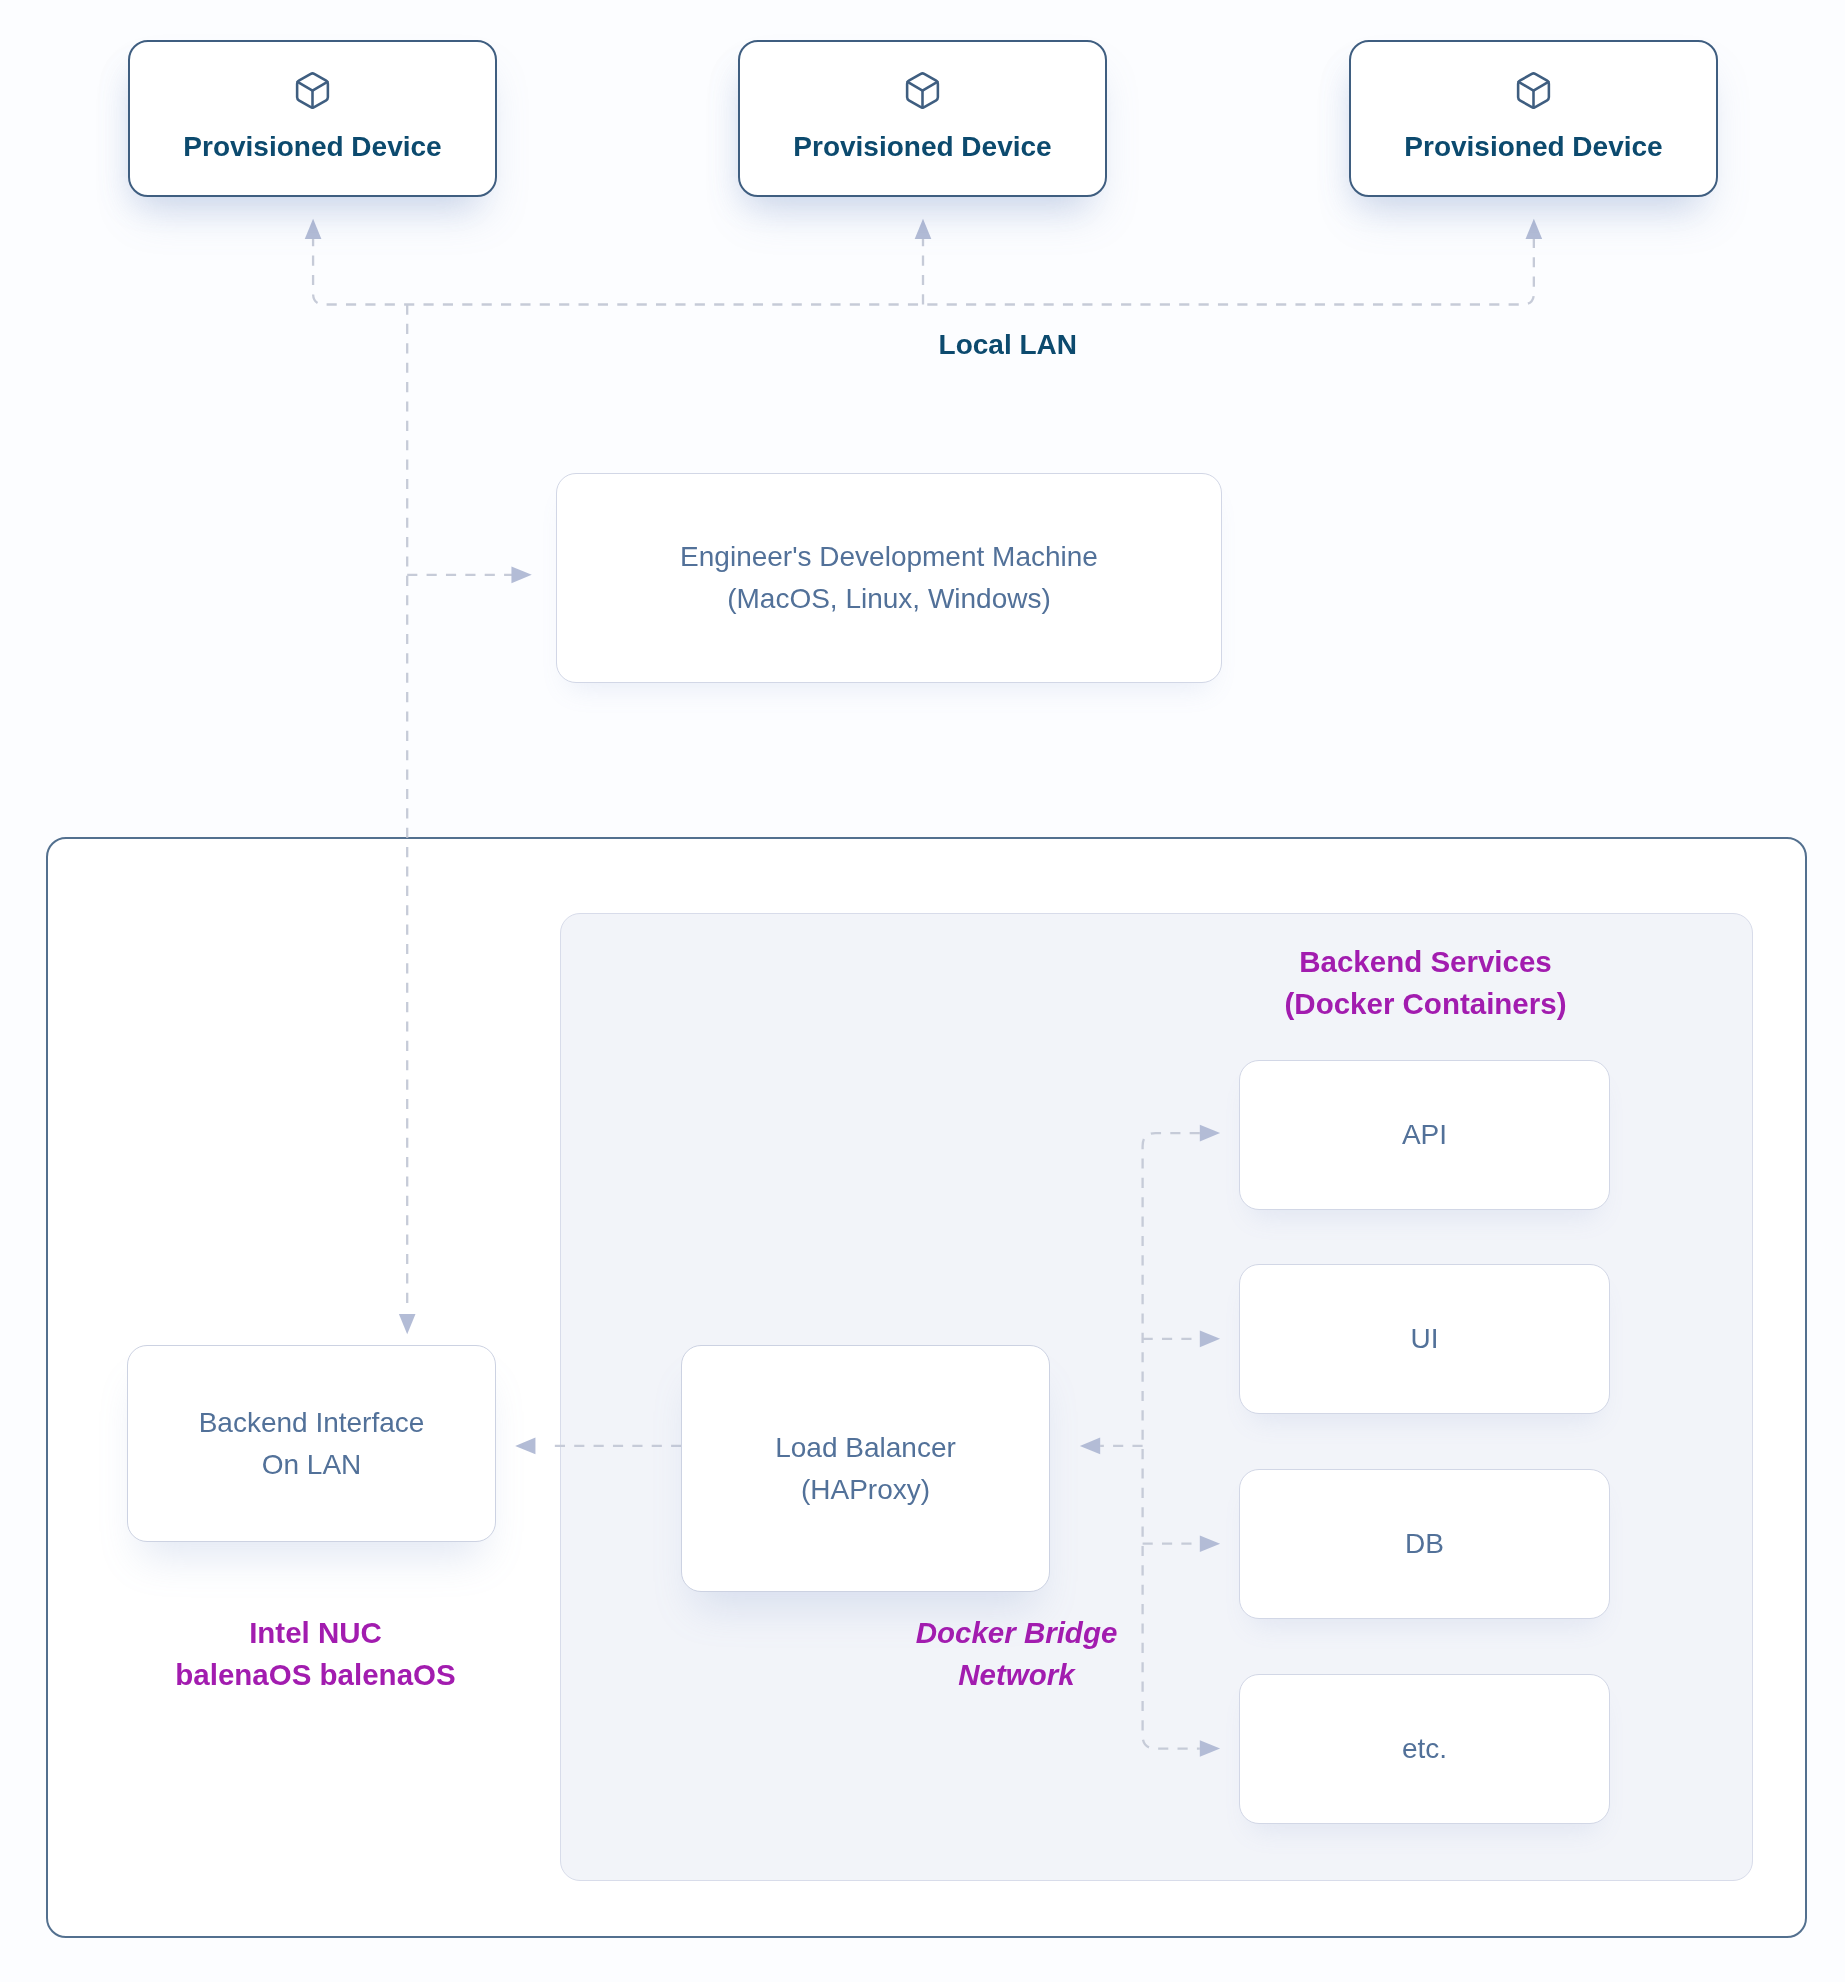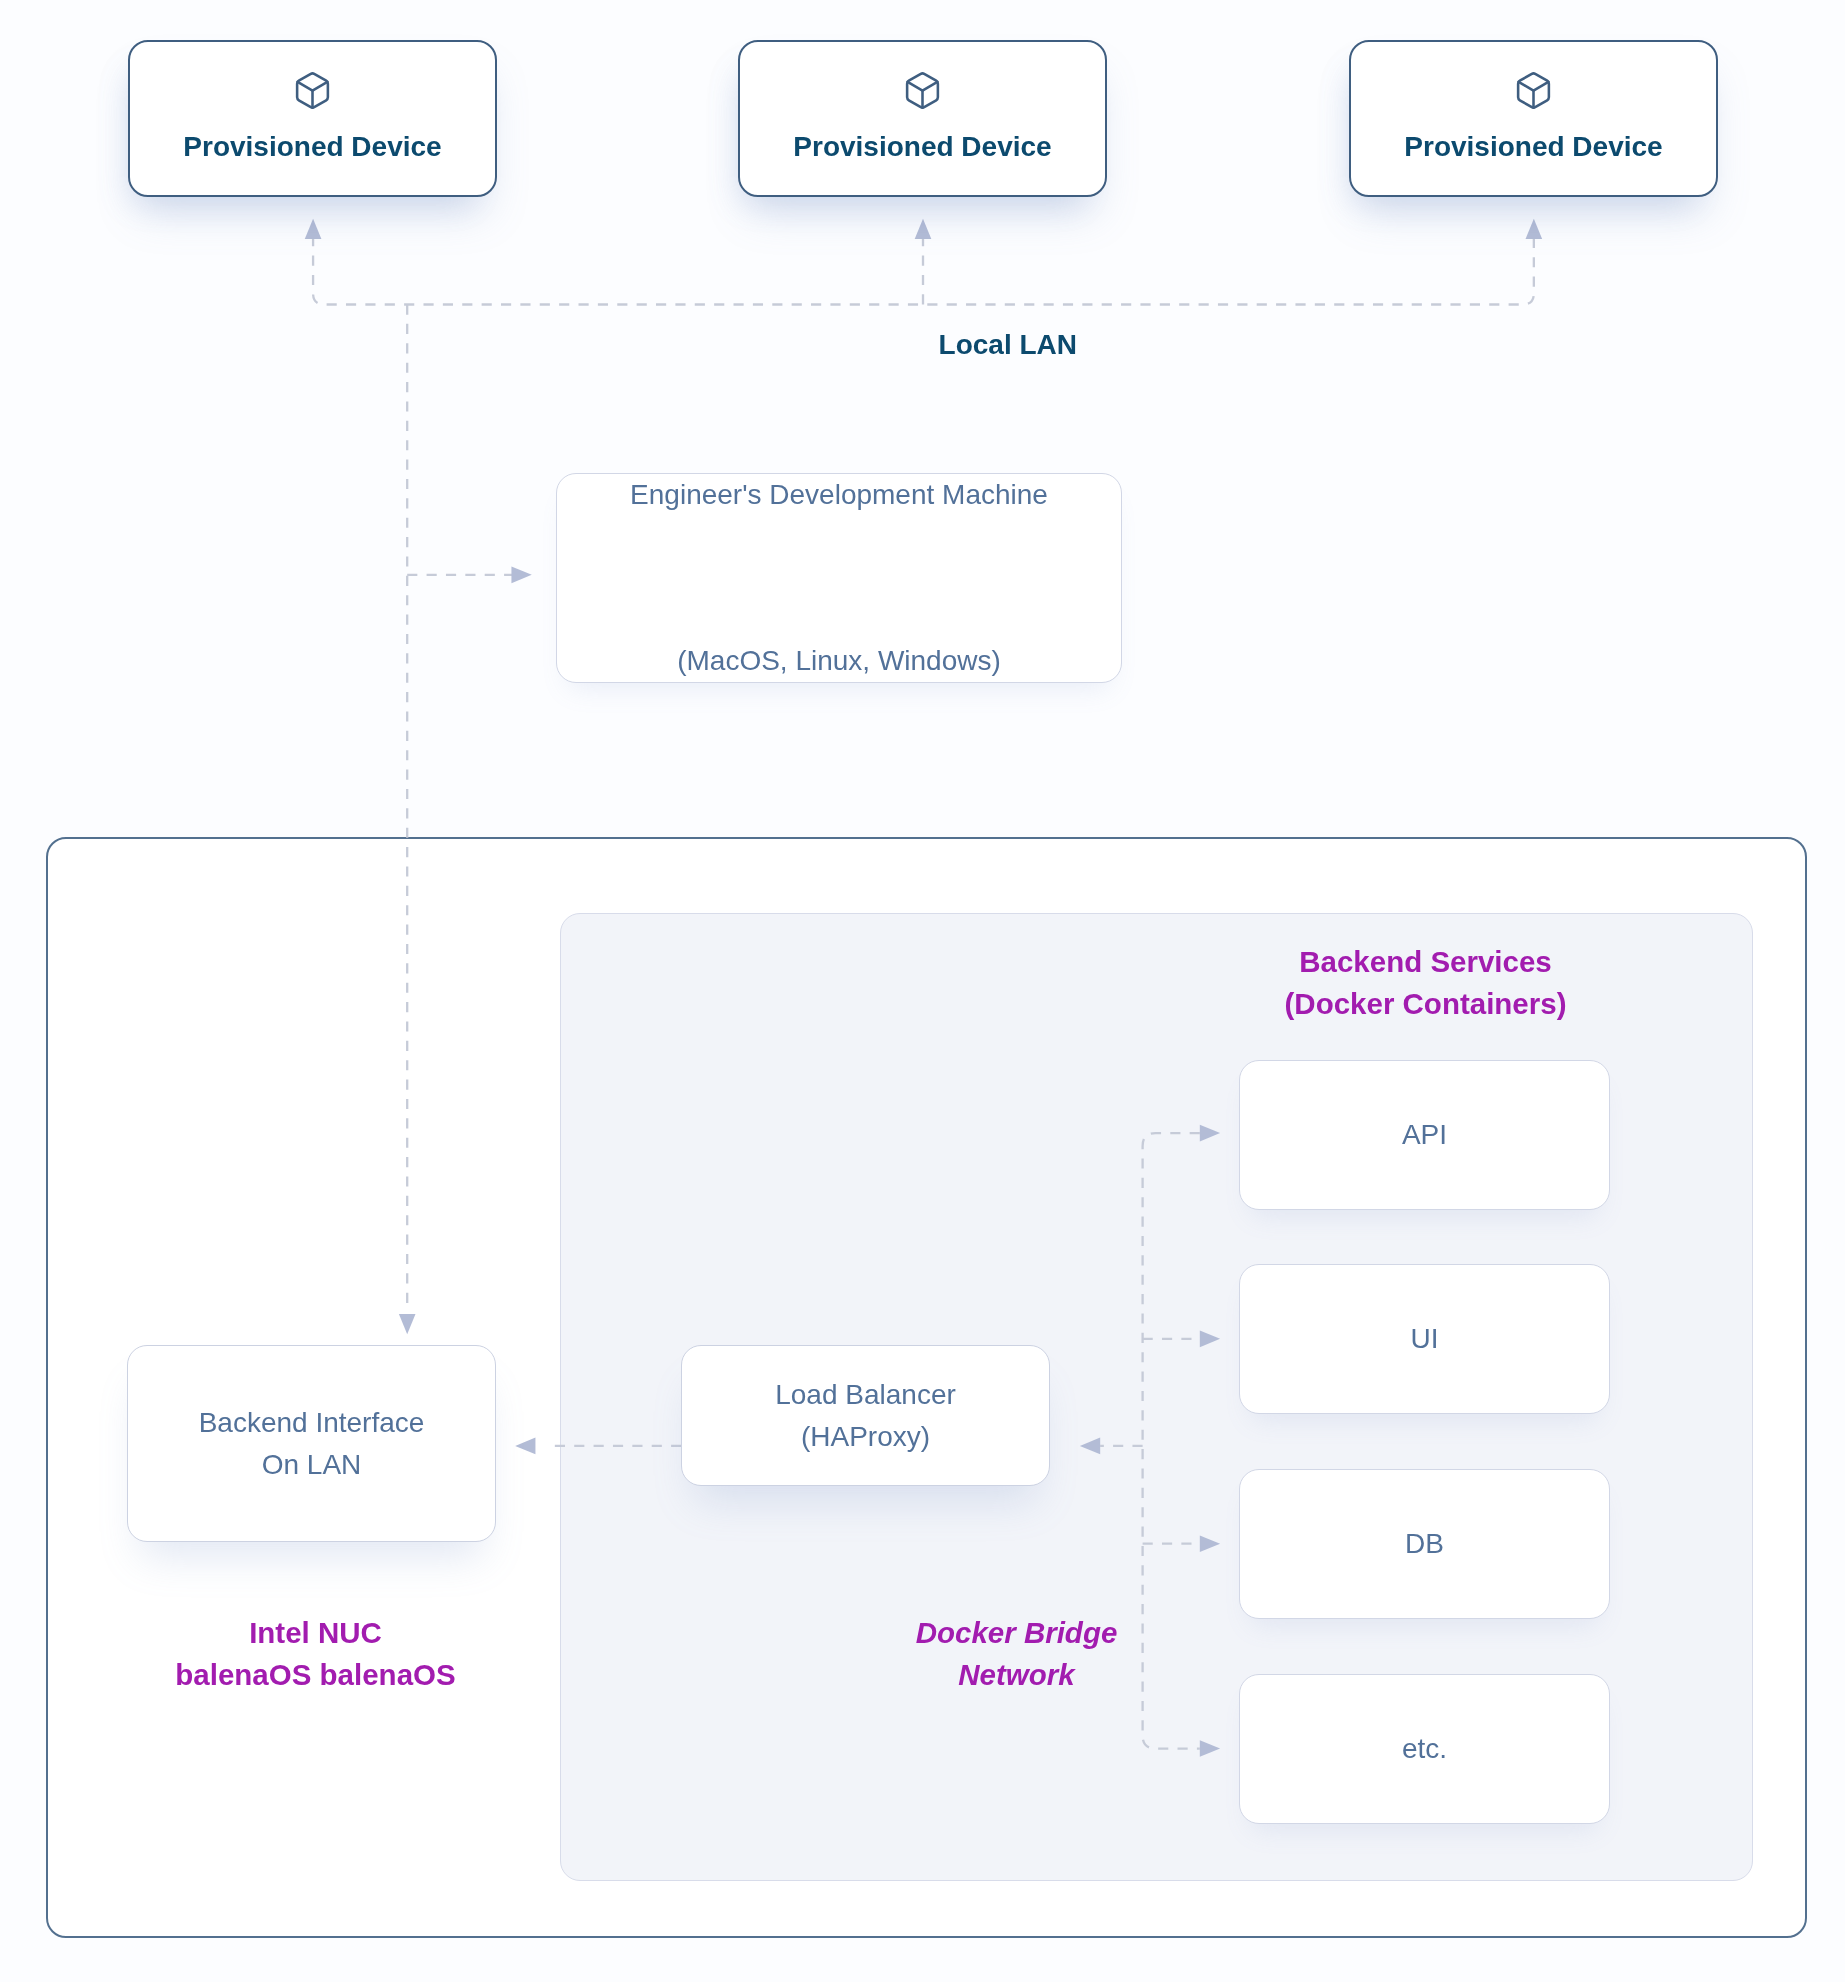--- a/index.html
+++ b/index.html
@@ -116,36 +116,36 @@
         <path d="M21 16V8a2 2 0 0 0-1-1.73l-7-4a2 2 0 0 0-2 0l-7 4A2 2 0 0 0 3 8v8a2 2 0 0 0 1 1.73l7 4a2 2 0 0 0 2 0l7-4A2 2 0 0 0 21 16z"></path>
         <polyline points="3.27 6.96 12 12.01 20.73 6.96"></polyline>
         <line x1="12" y1="22.08" x2="12" y2="12"></line>
       </svg>
     </span>
     <div class="dark-label">Provisioned Device</div>
   </div>
 
   <div class="abs dark-label" style="left:708px;top:324px;width:369px;text-align:right;">Local LAN</div>
 
-  <div class="card flat-card" style="left:556px;top:473px;width:566px;height:210px;justify-content:space-between;">
+  <div class="card flat-card" style="left:556px;top:473px;width:666px;height:210px;">
     <div class="body-text">Engineer's Development Machine</div>
     <div class="body-text">(MacOS, Linux, Windows)</div>
   </div>
 
   <div class="abs big-label" style="left:1241px;top:941px;width:369px;">
     <div>Backend Services</div>
     <div>(Docker Containers)</div>
   </div>
 
   <div class="card soft-card" style="left:127px;top:1345px;width:369px;height:197px;">
     <div class="body-text">Backend Interface</div>
     <div class="body-text">On LAN</div>
   </div>
 
-  <div class="card soft-card" style="left:681px;top:1345px;width:369px;height:141px;">
+  <div class="card soft-card" style="left:681px;top:1345px;width:369px;height:247px;">
     <div class="body-text">Load Balancer</div>
     <div class="body-text">(HAProxy)</div>
   </div>
 
   <div class="card flat-card" style="left:1239px;top:1060px;width:371px;height:150px;">
     <div class="body-text">API</div>
   </div>
   <div class="card flat-card" style="left:1239px;top:1264px;width:371px;height:150px;">
     <div class="body-text">UI</div>
   </div>

